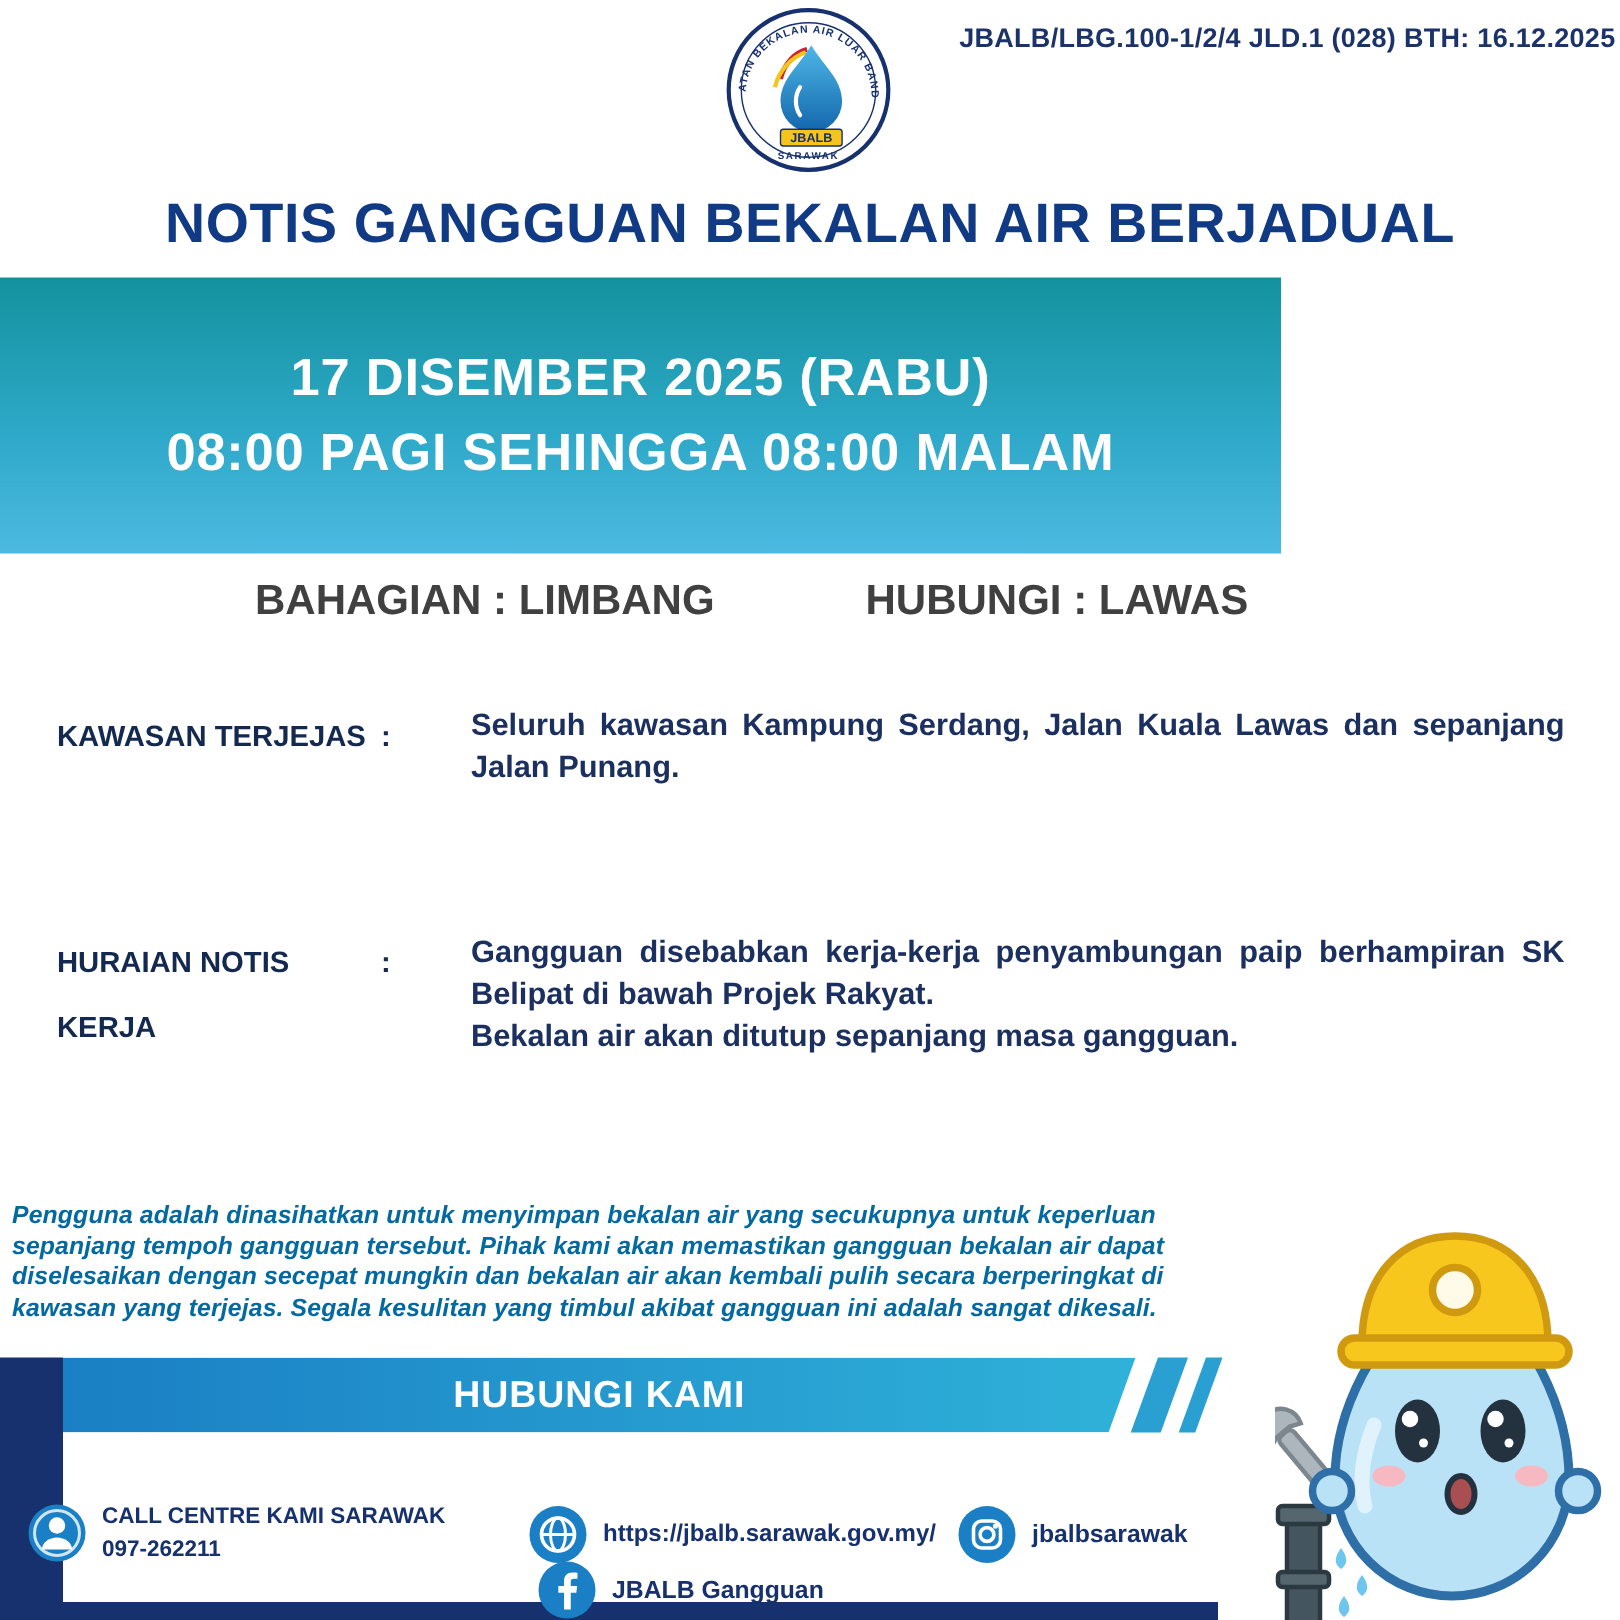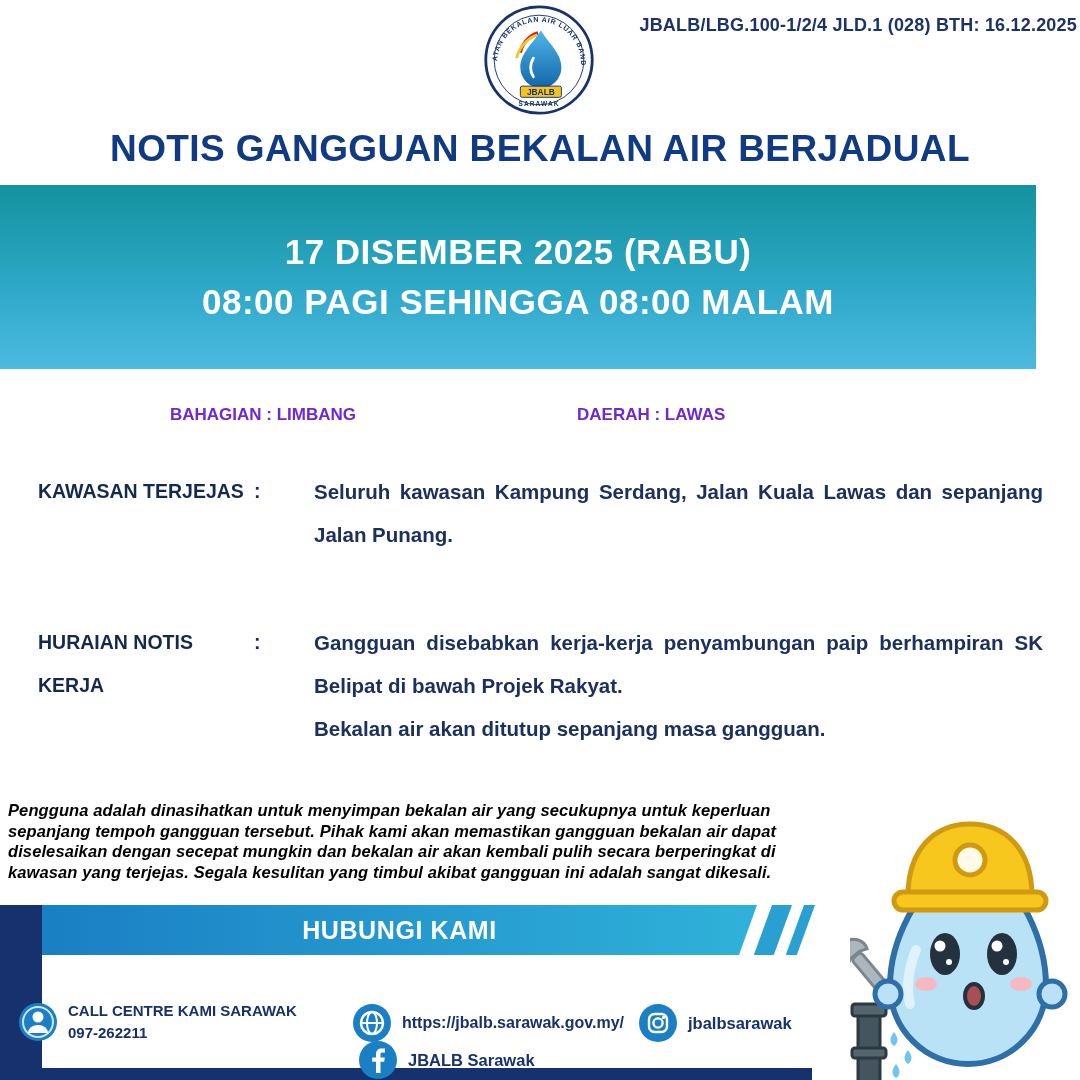--- a/index.html
+++ b/index.html
@@ -19,48 +19,48 @@
   .logo { position:absolute; left:483px; top:4px; width:112px; height:112px; }
 
   .title {
     position:absolute; top:128px; left:0; width:100%;
     text-align:center; font-size:37px; font-weight:800;
     color:#113a85; letter-spacing:0.4px;
   }
 
   
   .banner {
-    position:absolute; top:185px; left:0; width:1036px; height:184px;
+    position:absolute; top:185px; left:0; width:854px; height:184px;
     background:linear-gradient(180deg,#13929e 0%, #2fa9c9 58%, #4cbae0 100%);
     display:flex; flex-direction:column; align-items:center; justify-content:center;
     gap:10px; color:#ffffff; font-weight:800;
   }
   .banner div { font-size:35px; letter-spacing:0.5px; }
 
   
   .region-bahagian, .region-daerah {
-    position:absolute; top:405px; font-size:17px; font-weight:800; color:#6d28d9;
+    position:absolute; top:384px; font-size:28px; font-weight:800; color:#404040;
   }
   .region-bahagian { left:170px; }
   .region-daerah   { left:577px; }
 
   
   .detail { position:absolute; left:38px; width:1005px; display:flex; align-items:flex-start; }
   .detail.kawasan { top:470px;justify-content:space-between; }
   .detail.huraian { top:621px; }
   .detail-label { width:216px; font-size:19.5px; font-weight:800; color:#14294f; line-height:43px; }
   .detail-colon { width:60px;  font-size:19.5px; font-weight:800; color:#14294f; line-height:43px; }
-  .detail-text  { flex:1; font-size:20.5px; font-weight:bold; color:#1c3060; line-height:43px; }
+  .detail-text  { flex:1; font-size:20.5px; font-weight:bold; color:#1c3060; line-height:28px; }
   .detail-text p.just { text-align:justify; }
 
   
   .advisory {
     position:absolute; left:8px; top:800px; width:812px;
     font-style:italic; font-weight:bold; font-size:16.5px; line-height:20.5px;
-    color:#000000; letter-spacing:0.1px;
+    color:#0369a1; letter-spacing:0.1px;
   }
 
   
   .leftbar { position:absolute; left:0; top:905px; width:42px; height:175px; background:#16316e; }
   .contact-bar {
     position:absolute; left:42px; top:905px; width:715px; height:50px;
     background:linear-gradient(90deg,#1a7fc4,#2fb2d9);
     clip-path:polygon(0 0, 100% 0, calc(100% - 18px) 100%, 0 100%);
     display:flex; align-items:center; justify-content:center;
     color:#ffffff; font-size:25px; font-weight:800; letter-spacing:0.6px;
@@ -121,21 +121,21 @@
   </div>
 
   <h1 class="title">NOTIS GANGGUAN BEKALAN AIR BERJADUAL</h1>
 
   <div class="banner">
     <div>17 DISEMBER 2025 (RABU)</div>
     <div>08:00 PAGI SEHINGGA 08:00 MALAM</div>
   </div>
 
   <span class="region-bahagian">BAHAGIAN : LIMBANG</span>
-  <span class="region-daerah">DAERAH : LAWAS</span>
+  <span class="region-daerah">HUBUNGI : LAWAS</span>
 
   <div class="detail kawasan">
     <div class="detail-label">KAWASAN TERJEJAS</div>
     <div class="detail-colon">:</div>
     <div class="detail-text">
       <p class="just">Seluruh kawasan Kampung Serdang, Jalan Kuala Lawas dan sepanjang Jalan Punang.</p>
     </div>
   </div>
 
   <div class="detail huraian">
@@ -197,21 +197,21 @@
     <div class="txt">jbalbsarawak</div>
   </div>
 
   <div class="ci ci-fb">
     <span class="icon40">
       <svg viewBox="0 0 40 40" width="40" height="40">
         <circle cx="20" cy="20" r="19" fill="#1a7fc4"></circle>
         <path d="M22.5 33 V21.8 h3.7 l0.6-4.4 h-4.3 v-2.8 c0-1.3 0.4-2.1 2.2-2.1 h2.3 V8.6 c-0.4-0.1-1.8-0.2-3.4-0.2 -3.3 0-5.6 2-5.6 5.8 v3.2 h-3.8 v4.4 h3.8 V33 Z" fill="#ffffff"></path>
       </svg>
     </span>
-    <div class="txt">JBALB Sarawak</div>
+    <div class="txt">JBALB Gangguan</div>
   </div>
 
   <div class="mascot">
     <svg viewBox="0 0 230 290" width="230" height="290">
 
       <g>
         <rect x="8" y="212" width="22" height="78" fill="#455560" stroke="#2c3940" stroke-width="3"></rect>
         <rect x="2" y="206" width="34" height="12" rx="3" fill="#55666f" stroke="#2c3940" stroke-width="3"></rect>
         <rect x="2" y="250" width="34" height="10" rx="3" fill="#55666f" stroke="#2c3940" stroke-width="3"></rect>
         <path d="M44,234 q7,9 0,14 q-7,-5 0,-14" fill="#6ec6ee"></path>

